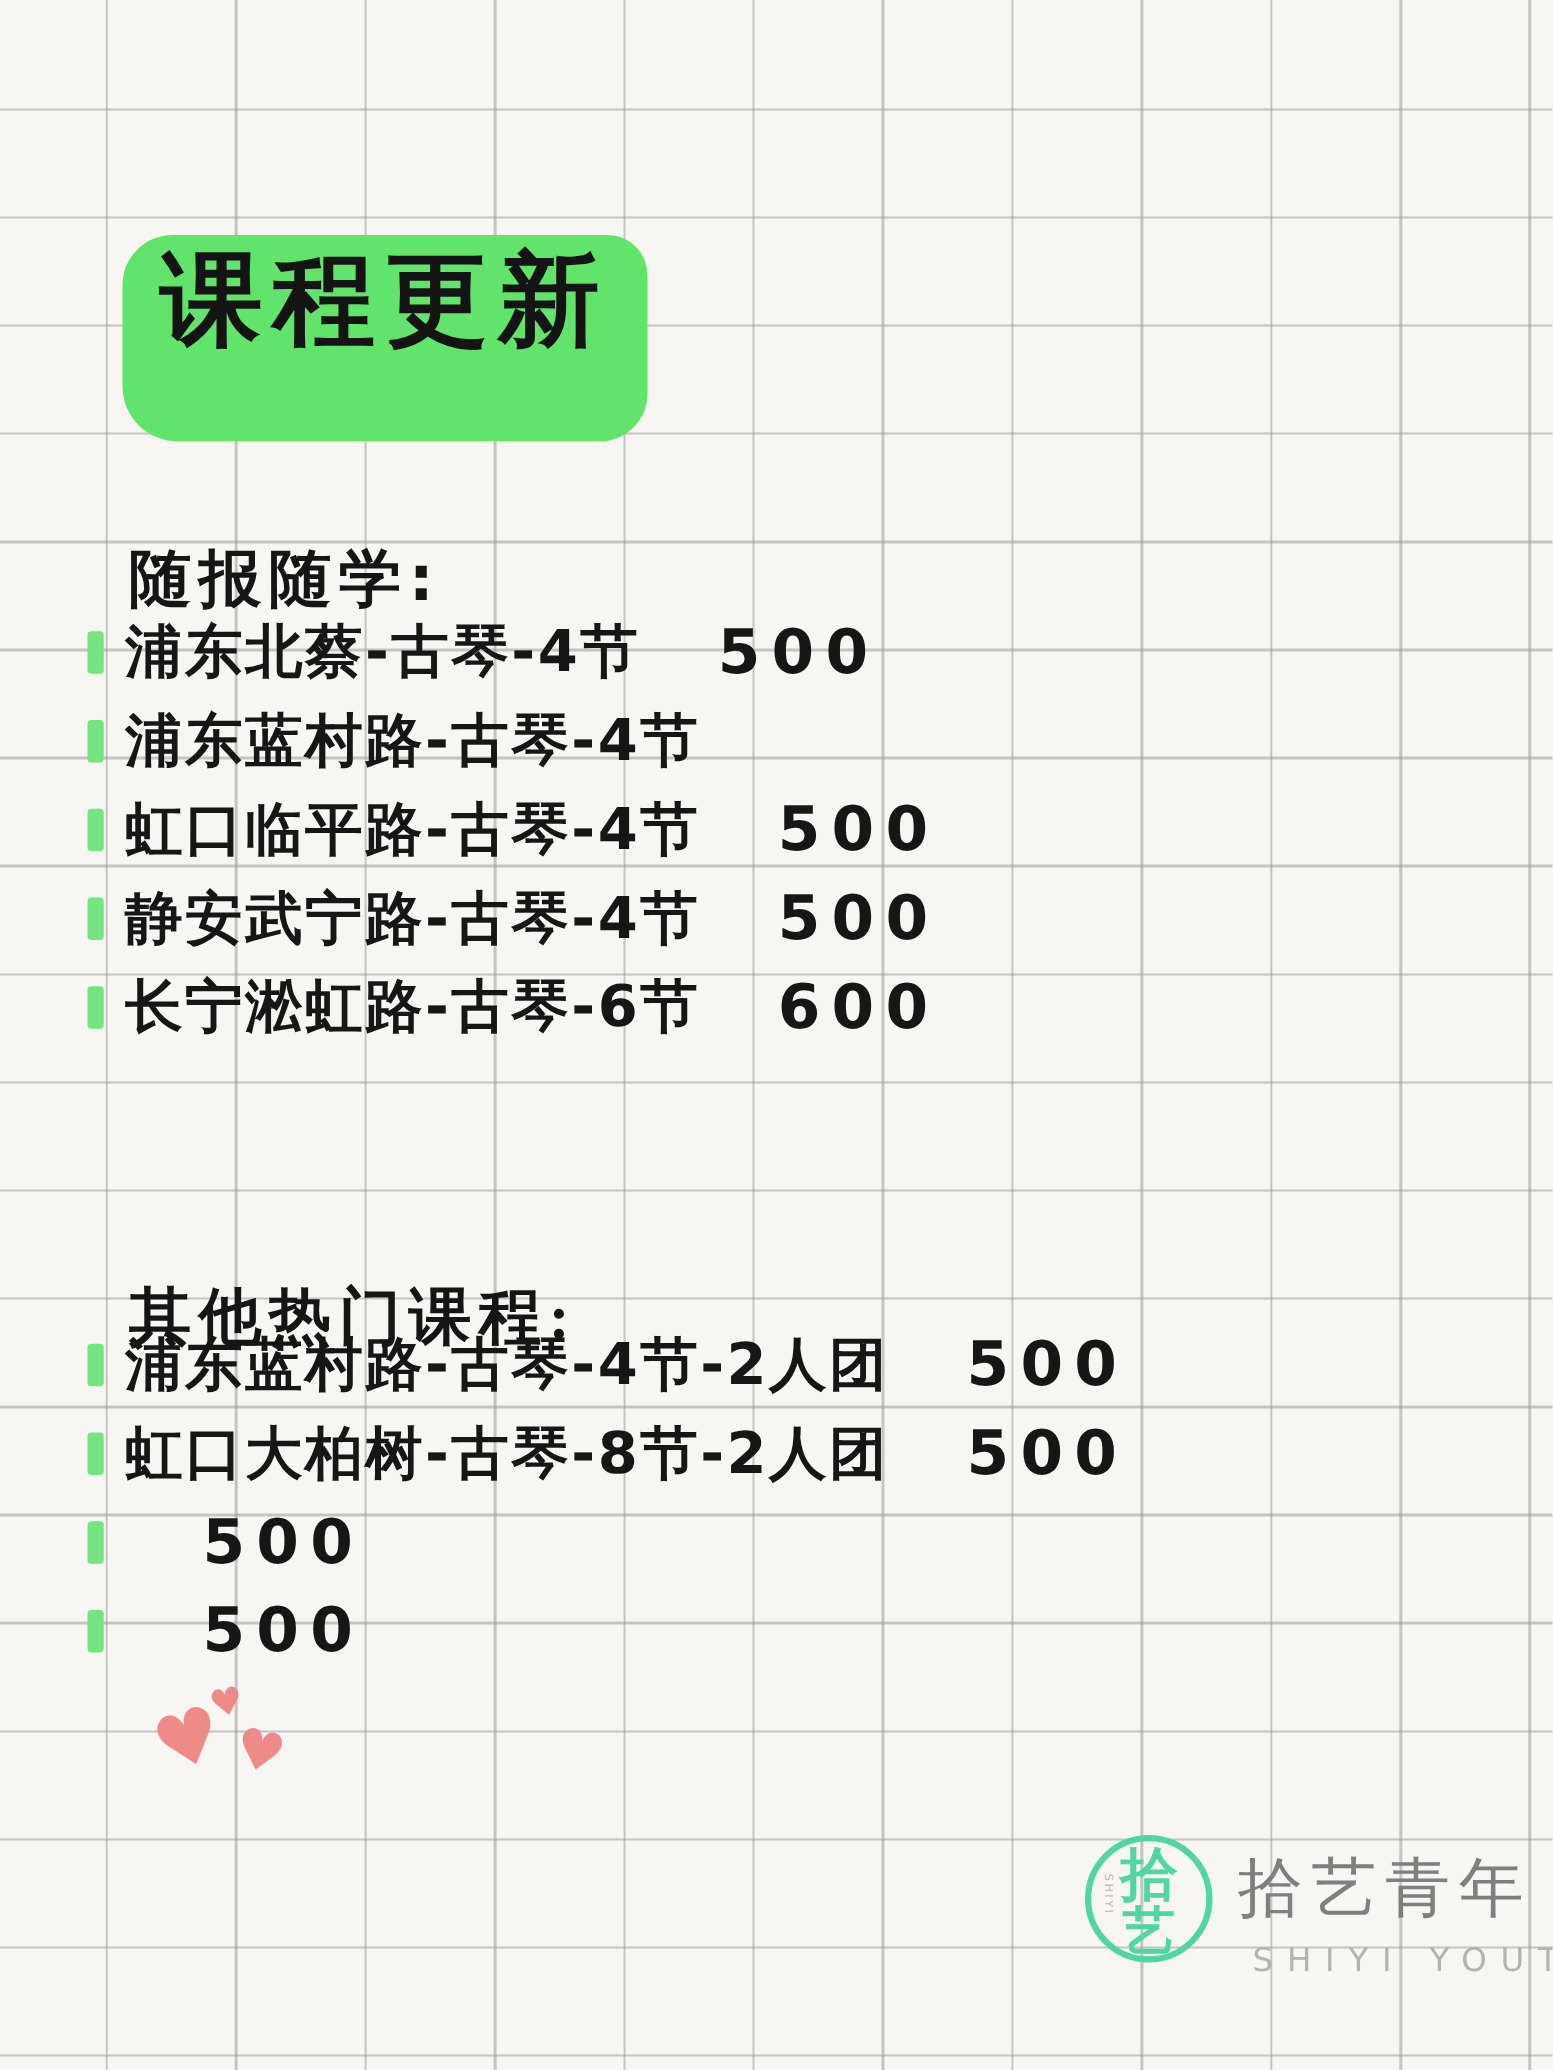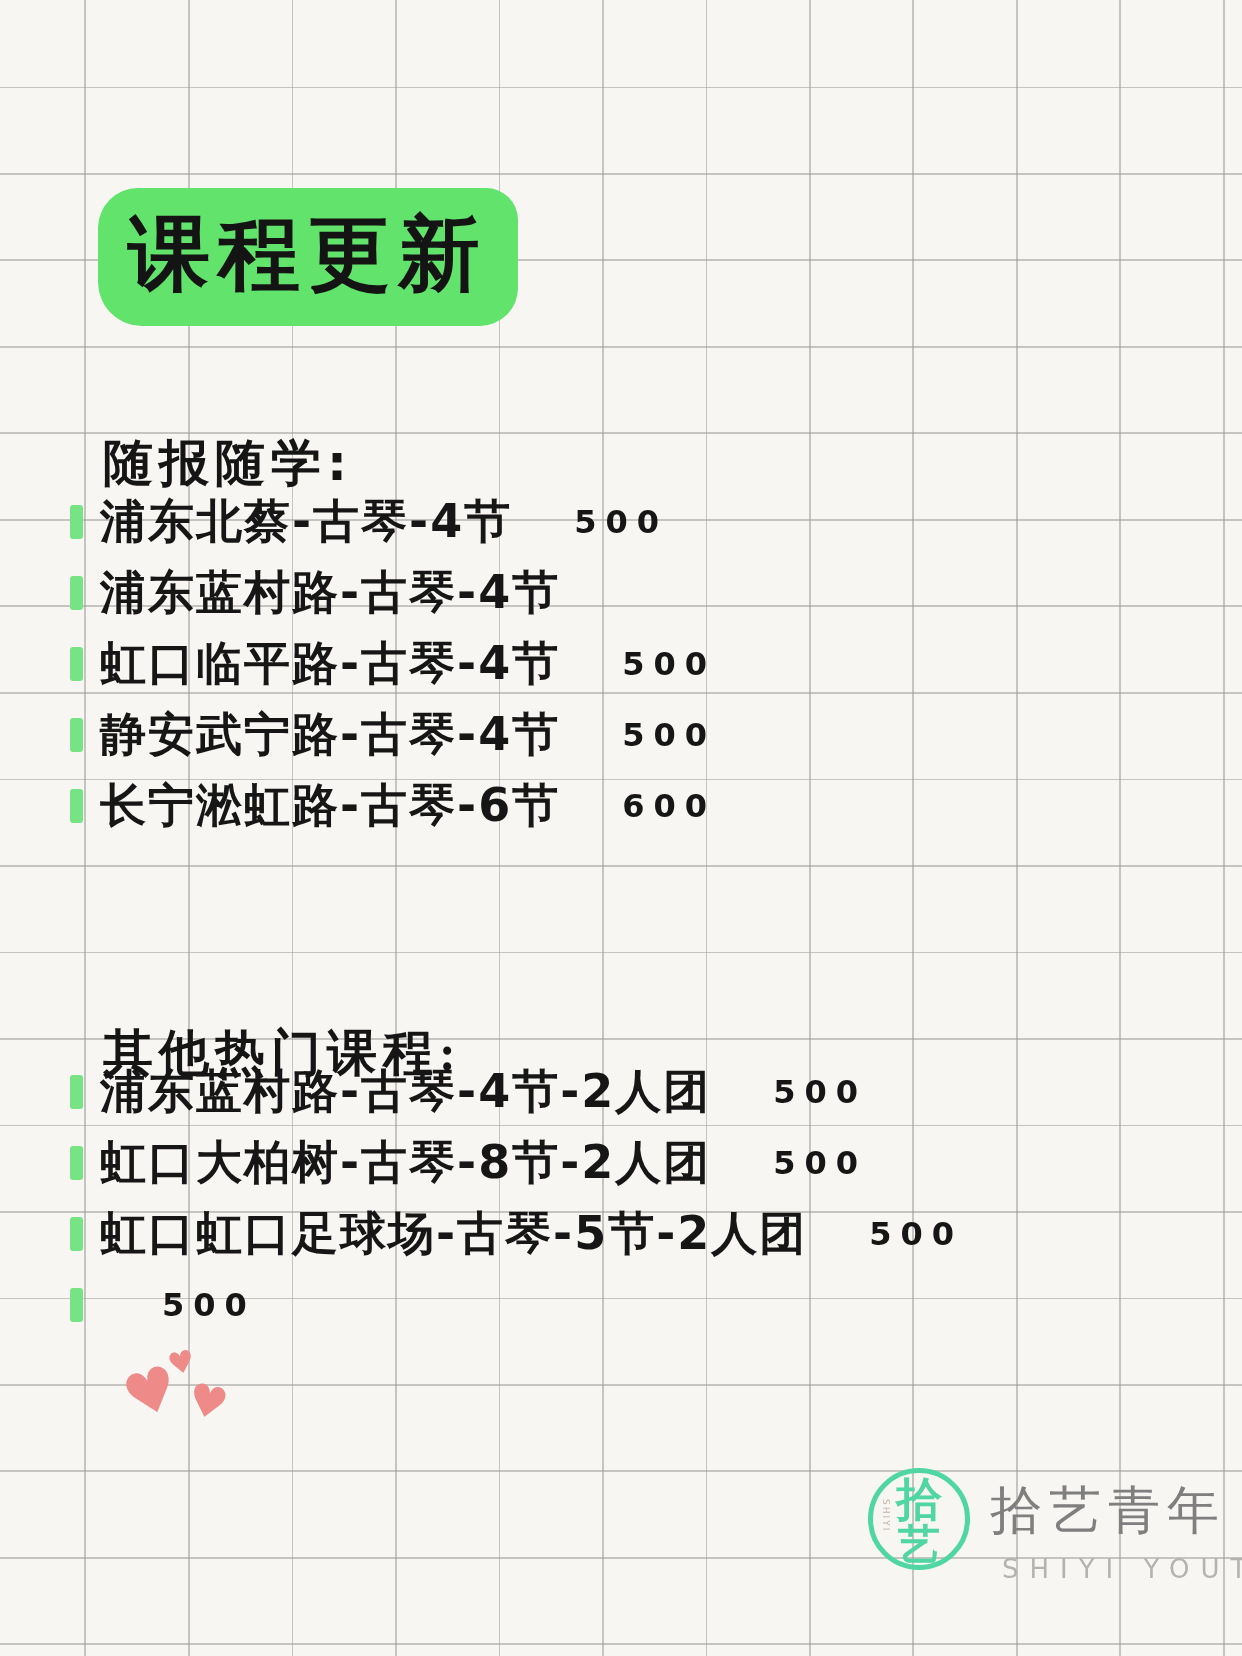--- a/index.html
+++ b/index.html
@@ -10,45 +10,45 @@
     background-image:
       repeating-linear-gradient(to bottom, transparent 0 84.5px, rgba(158,155,150,.55) 84.5px 86.5px),
       repeating-linear-gradient(to right, transparent 0 101.5px, rgba(158,155,150,.55) 101.5px 103.5px);
     background-position: 0 2px, -17px 0;
     overflow:hidden;
     font-family:"DejaVu Sans",sans-serif;
     color:#161616;
   }
   .title-badge{
     position:absolute;left:98px;top:188px;
-    width:420px;height:138px;
+    width:420px;height:165px;
     background:#62e36c;
     border-radius:40px 32px 38px 44px;
-    display:flex;align-items:center;justify-content:center;
+    display:flex;align-items:flex-start;justify-content:center;
   }
   .title-badge .title-text{
     font-size:82px;font-weight:900;letter-spacing:8px;color:#141414;
     transform:translateY(-2px);
   }
   .section-heading{
     position:absolute;left:103px;
     font-size:50px;font-weight:700;color:#151515;letter-spacing:6px;margin-top:40px;
   }
   .heading-1{top:390px;}
   .heading-2{top:980px;font-family:Liberation Serif, serif;}
   .course-list{position:absolute;left:70px;}
   .list-1{top:486px;}
   .list-2{top:1056px;}
   .course-row{height:71px;display:flex;align-items:center;}
   .bullet{
     width:13px;height:34px;border-radius:3px;
     background:#77e483;margin-right:17px;flex:0 0 auto;
   }
   .course-name{font-size:46px;font-weight:700;letter-spacing:2px;white-space:nowrap;text-align:center;}
-  .course-price{font-size:32px;font-weight:700;letter-spacing:9px;margin-left:62px;white-space:nowrap;}
+  .course-price{font-size:49px;font-weight:700;letter-spacing:9px;margin-left:62px;white-space:nowrap;}
   .heart{position:absolute;line-height:1;}
   .heart-small{left:168px;top:1348px;font-size:30px;transform:rotate(-12deg);}
   .heart-large{left:124px;top:1362px;font-size:60px;transform:rotate(-18deg);}
   .heart-medium{left:188px;top:1380px;font-size:44px;transform:rotate(13deg);}
   .footer-logo{position:absolute;left:868px;top:1468px;display:flex;align-items:flex-start;}
   .emblem{
     position:relative;width:92px;height:92px;
     border:5px solid #4fd6a2;border-radius:50%;
     flex:0 0 auto;
   }
@@ -115,21 +115,20 @@
       <span class="course-name">浦东蓝村路-古琴-4节-2人团</span>
       <span class="course-price">500</span>
     </div>
     <div class="course-row">
       <span class="bullet"></span>
       <span class="course-name">虹口大柏树-古琴-8节-2人团</span>
       <span class="course-price">500</span>
     </div>
     <div class="course-row">
       <span class="bullet"></span>
-      <span class="course-name">虹口虹口足球场-古琴-5节-2人团</span>
       <span class="course-price">500</span>
     </div>
     <div class="course-row">
       <span class="bullet"></span>
       <span class="course-price">500</span>
     </div>
   </div>
 
   <span class="heart heart-small" style="color:#ee8a88;">♥</span>
   <span class="heart heart-large" style="color:#ee8a88;">♥</span>

